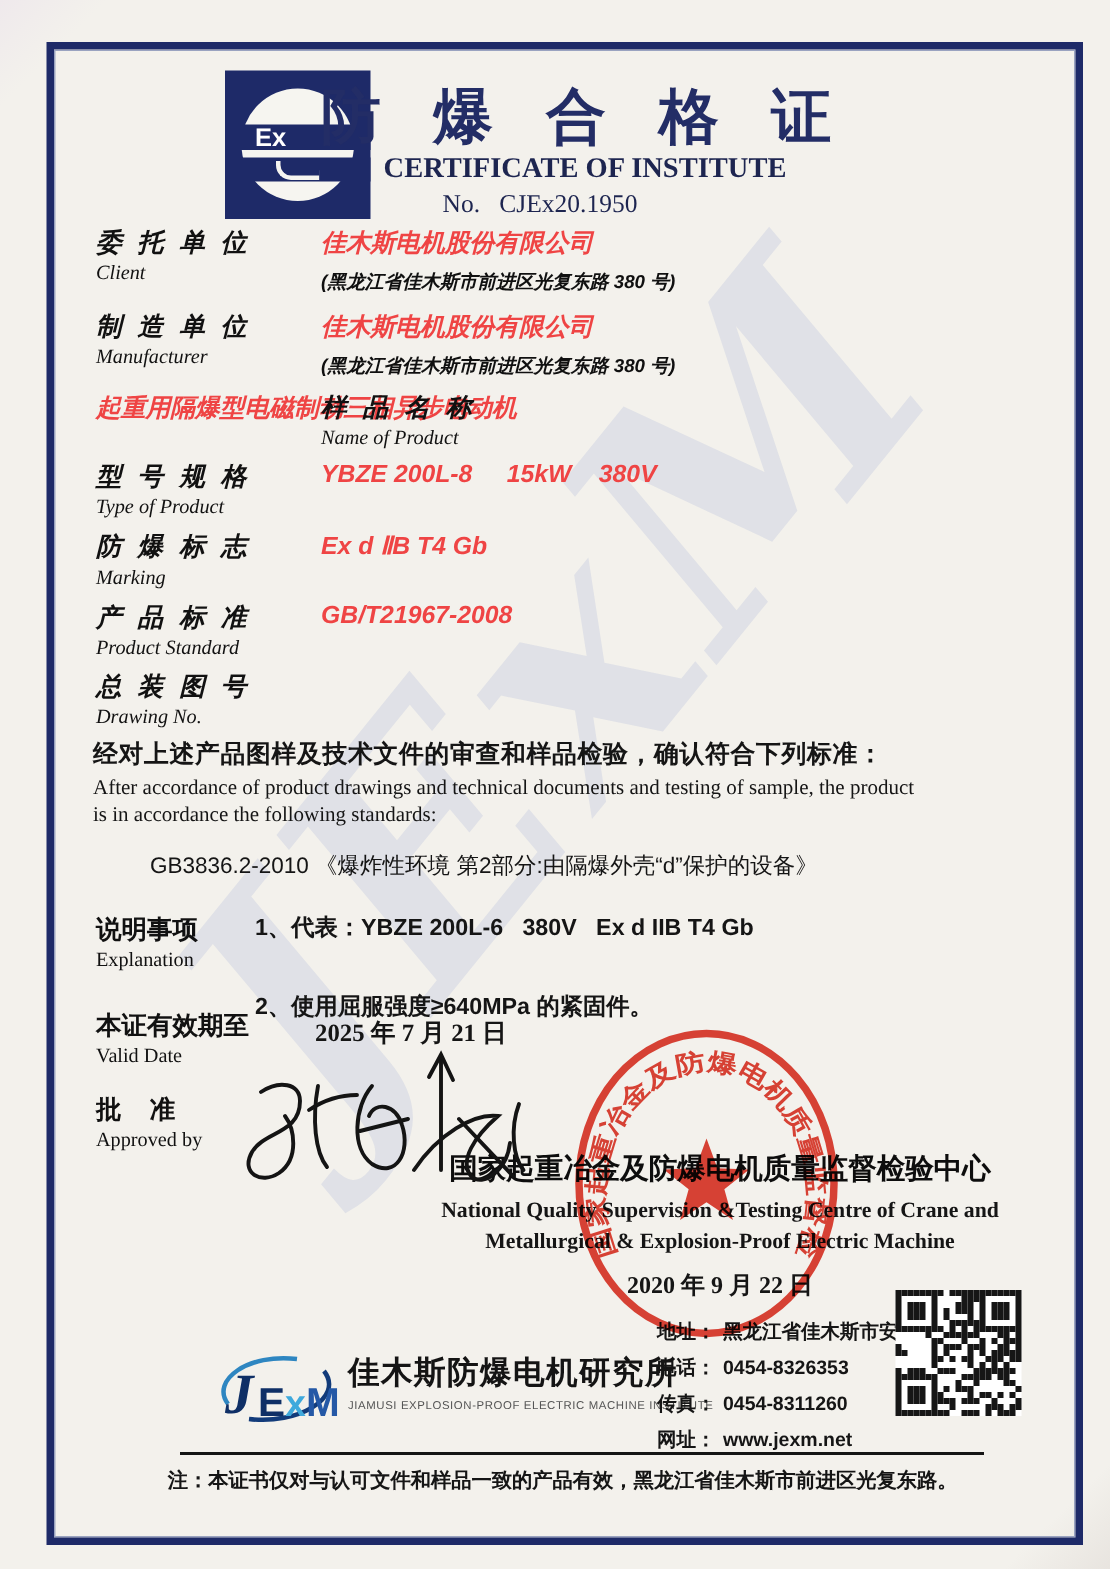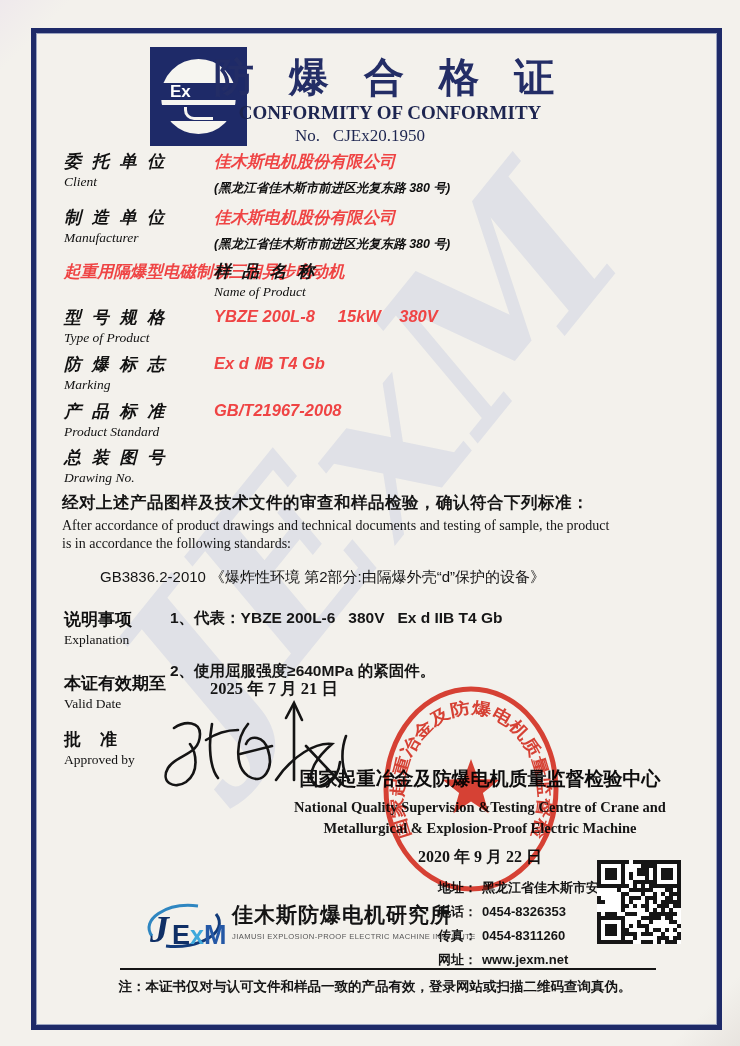--- a/index.html
+++ b/index.html
@@ -92,21 +92,21 @@
   <div class="frame"></div>
 
   <div class="exmark">
     <div class="circ"></div>
     <div class="band1"></div>
     <div class="band2"></div>
     <div class="exlabel">Ex</div>
     <div class="hook"></div>
   </div>
   <div class="title-zh">防 爆 合 格 证</div>
-  <div class="title-en">CONFORMITY  OF  CONFORMITY</div>
+  <div class="title-en">CERTIFICATE  OF  INSTITUTE</div>
   <div class="cert-no">No.   CJEx20.1950</div>
 
   <div class="fields">
     <div class="field-row" style="min-height:56px">
       <div>
           <div class="f-zh">委 托 单 位</div>
           <div class="f-en">Client</div>
         </div>
       <div>
           <div class="f-val">佳木斯电机股份有限公司</div>
@@ -501,14 +501,14 @@
       <i style="left:32px;top:80px;width:4px;height:4px"></i>
       <i style="left:44px;top:80px;width:4px;height:4px"></i>
       <i style="left:48px;top:80px;width:4px;height:4px"></i>
       <i style="left:52px;top:80px;width:4px;height:4px"></i>
       <i style="left:60px;top:80px;width:4px;height:4px"></i>
       <i style="left:68px;top:80px;width:4px;height:4px"></i>
       <i style="left:72px;top:80px;width:4px;height:4px"></i>
       <i style="left:76px;top:80px;width:4px;height:4px"></i>
     </div>
   <div class="divider"></div>
-  <div class="note">注：本证书仅对与认可文件和样品一致的产品有效，登录网站或扫描二维码查询真伪。</div>
+  <div class="note">注：本证书仅对与认可文件和样品一致的产品有效，黑龙江省佳木斯市前进区光复东路。</div>
 </div>
 
 </body></html>

